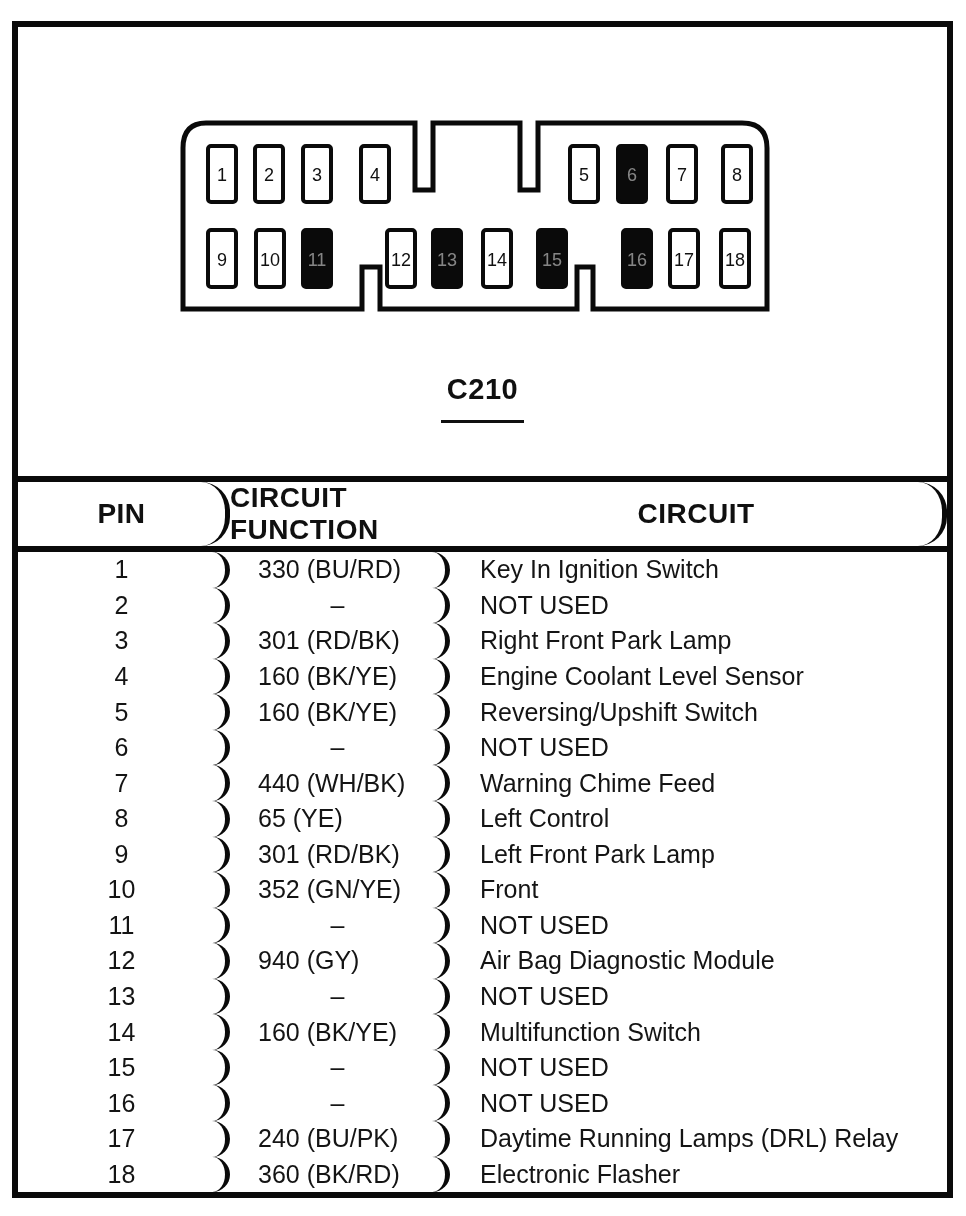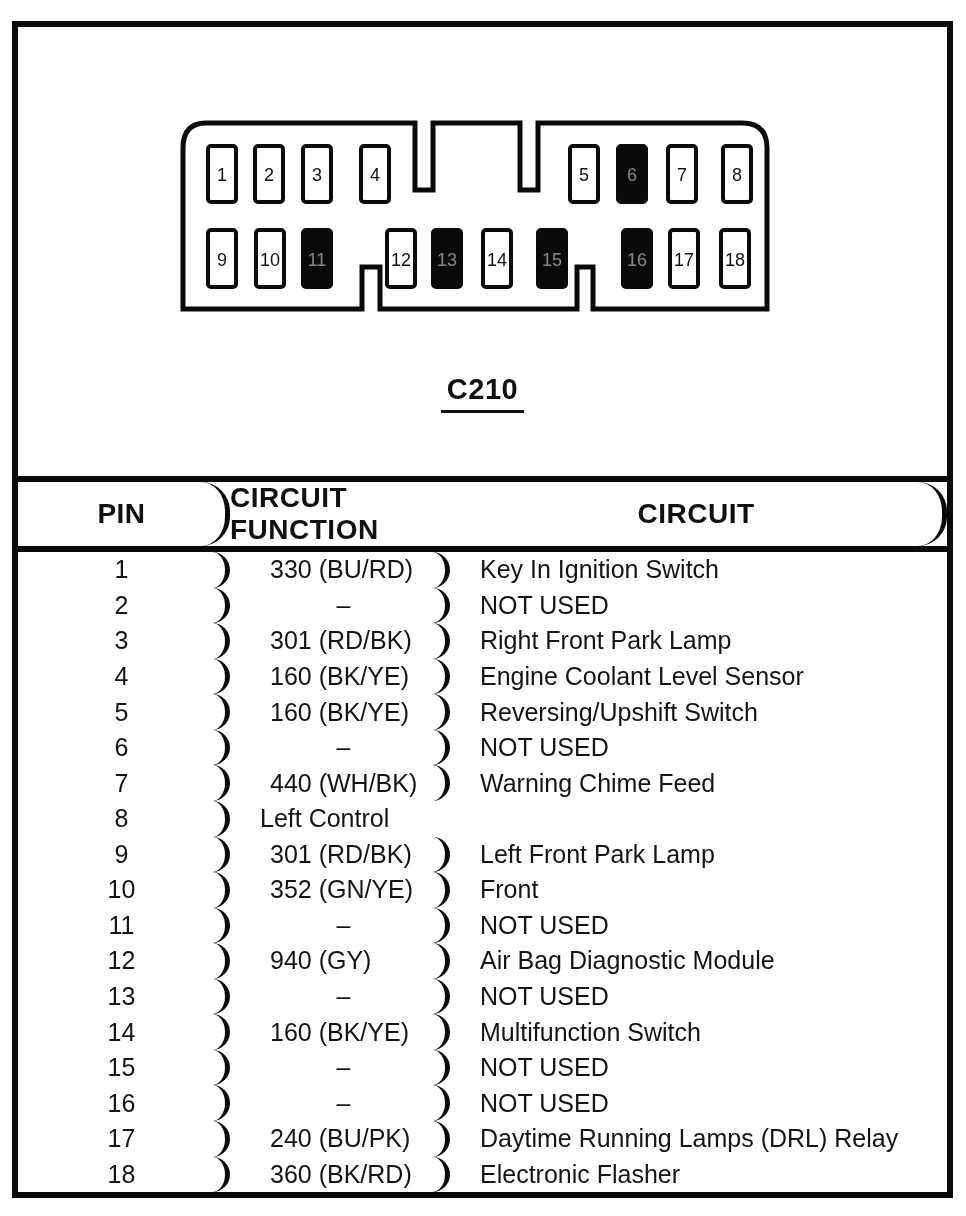--- a/index.html
+++ b/index.html
@@ -18,21 +18,21 @@
     background:#ffffff;
   }
   
   .diagram { position:absolute; left:0; top:0; width:100%; height:449px; }
   .connector-svg { position:absolute; left:162px; top:93px; }
   .pin-num { font-family:"Liberation Sans", sans-serif; font-size:18px; }
   
   .title-block { position:absolute; left:0; right:0; top:346px; text-align:center; }
   .c210 {
     display:inline-block; font-size:29px; font-weight:bold;
-    border-bottom:3px solid #101010; padding:0 6px 4px;
+    border-bottom:3px solid #101010; padding:0 6px 14px;
     letter-spacing:0.5px;
   }
   .cjb { font-size:31px; font-weight:bold; margin-top:8px; letter-spacing:0.5px; }
   
   .tbl {
     position:absolute; left:0; right:0; top:449px; bottom:0;
     border-top:6px solid #0a0a0a;
     display:flex; flex-direction:column;
     box-sizing:border-box;
   }
@@ -43,21 +43,21 @@
   .thead .cell {
     display:flex; align-items:center; justify-content:center;
     font-size:28px; font-weight:bold; letter-spacing:0.5px;
   }
   .tbody { flex:1 1 auto; display:flex; flex-direction:column; }
   .trow { flex:1 1 0; display:grid; grid-template-columns:212px 220px 1fr; }
   .cell { box-sizing:border-box; height:100%; }
   .col1, .col2 { border-right:5px solid #0a0a0a;border-radius:29px; }
   .trow .cell { display:flex; align-items:center; font-size:25px; color:#141414; }
   .trow .col1 { justify-content:center; }
-  .trow .col2 { padding-left:28px;margin-left:12px; }
+  .trow .col2 { padding-left:28px; }
   .trow .col2.dash { padding-left:0; justify-content:center; }
   .trow .col3 { padding-left:30px; }
 </style>
 </head>
 <body>
 
 <div class="page">
 
   <div class="diagram">
     <svg class="connector-svg" width="595" height="200" viewBox="0 0 595 200">
@@ -154,20 +154,21 @@
           <div class="cell col2 dash">–</div>
           <div class="cell col3">NOT USED</div>
         </div>
         <div class="trow">
           <div class="cell col1">7</div>
           <div class="cell col2">440 (WH/BK)</div>
           <div class="cell col3">Warning Chime Feed</div>
         </div>
         <div class="trow">
           <div class="cell col1">8</div>
+          <div class="cell col2">65 (YE)</div>
           <div class="cell col3">Left Control</div>
         </div>
         <div class="trow">
           <div class="cell col1">9</div>
           <div class="cell col2">301 (RD/BK)</div>
           <div class="cell col3">Left Front Park Lamp</div>
         </div>
         <div class="trow">
           <div class="cell col1">10</div>
           <div class="cell col2">352 (GN/YE)</div>

